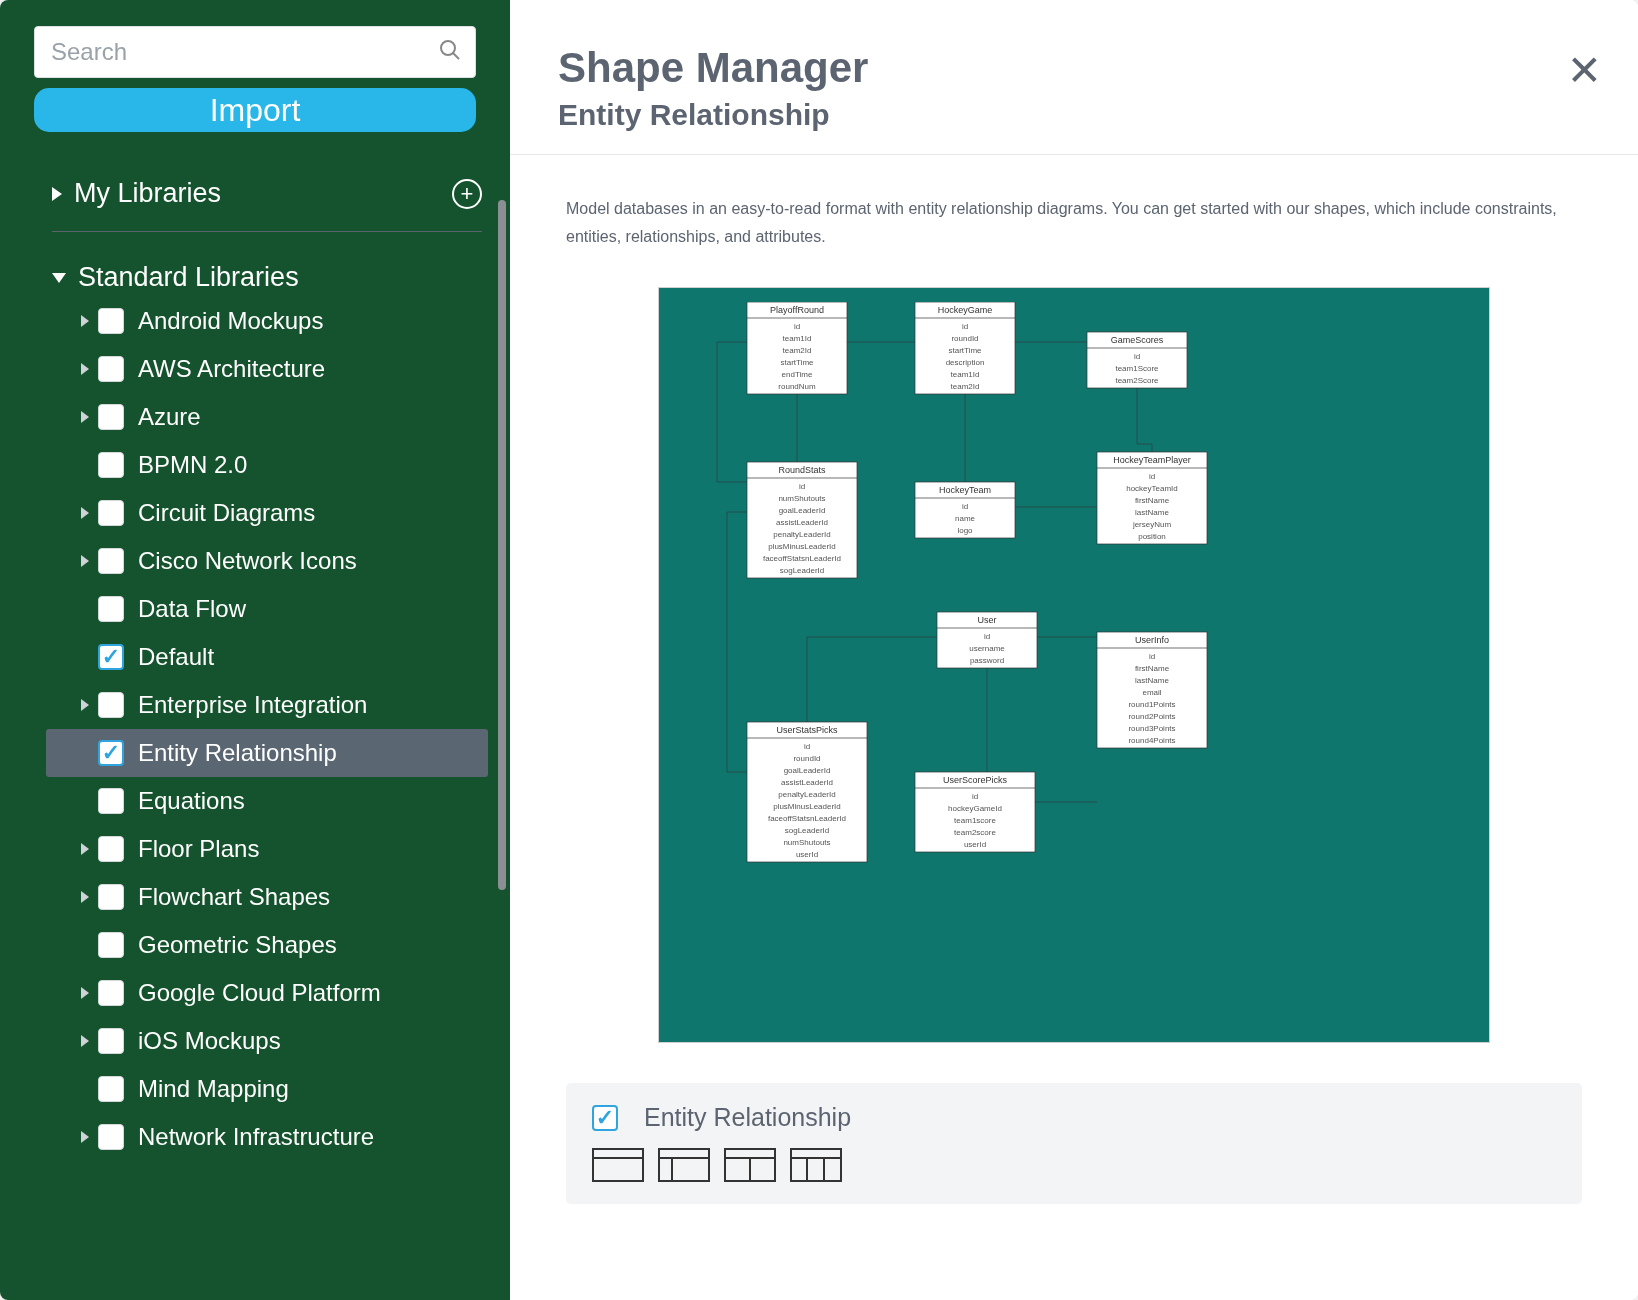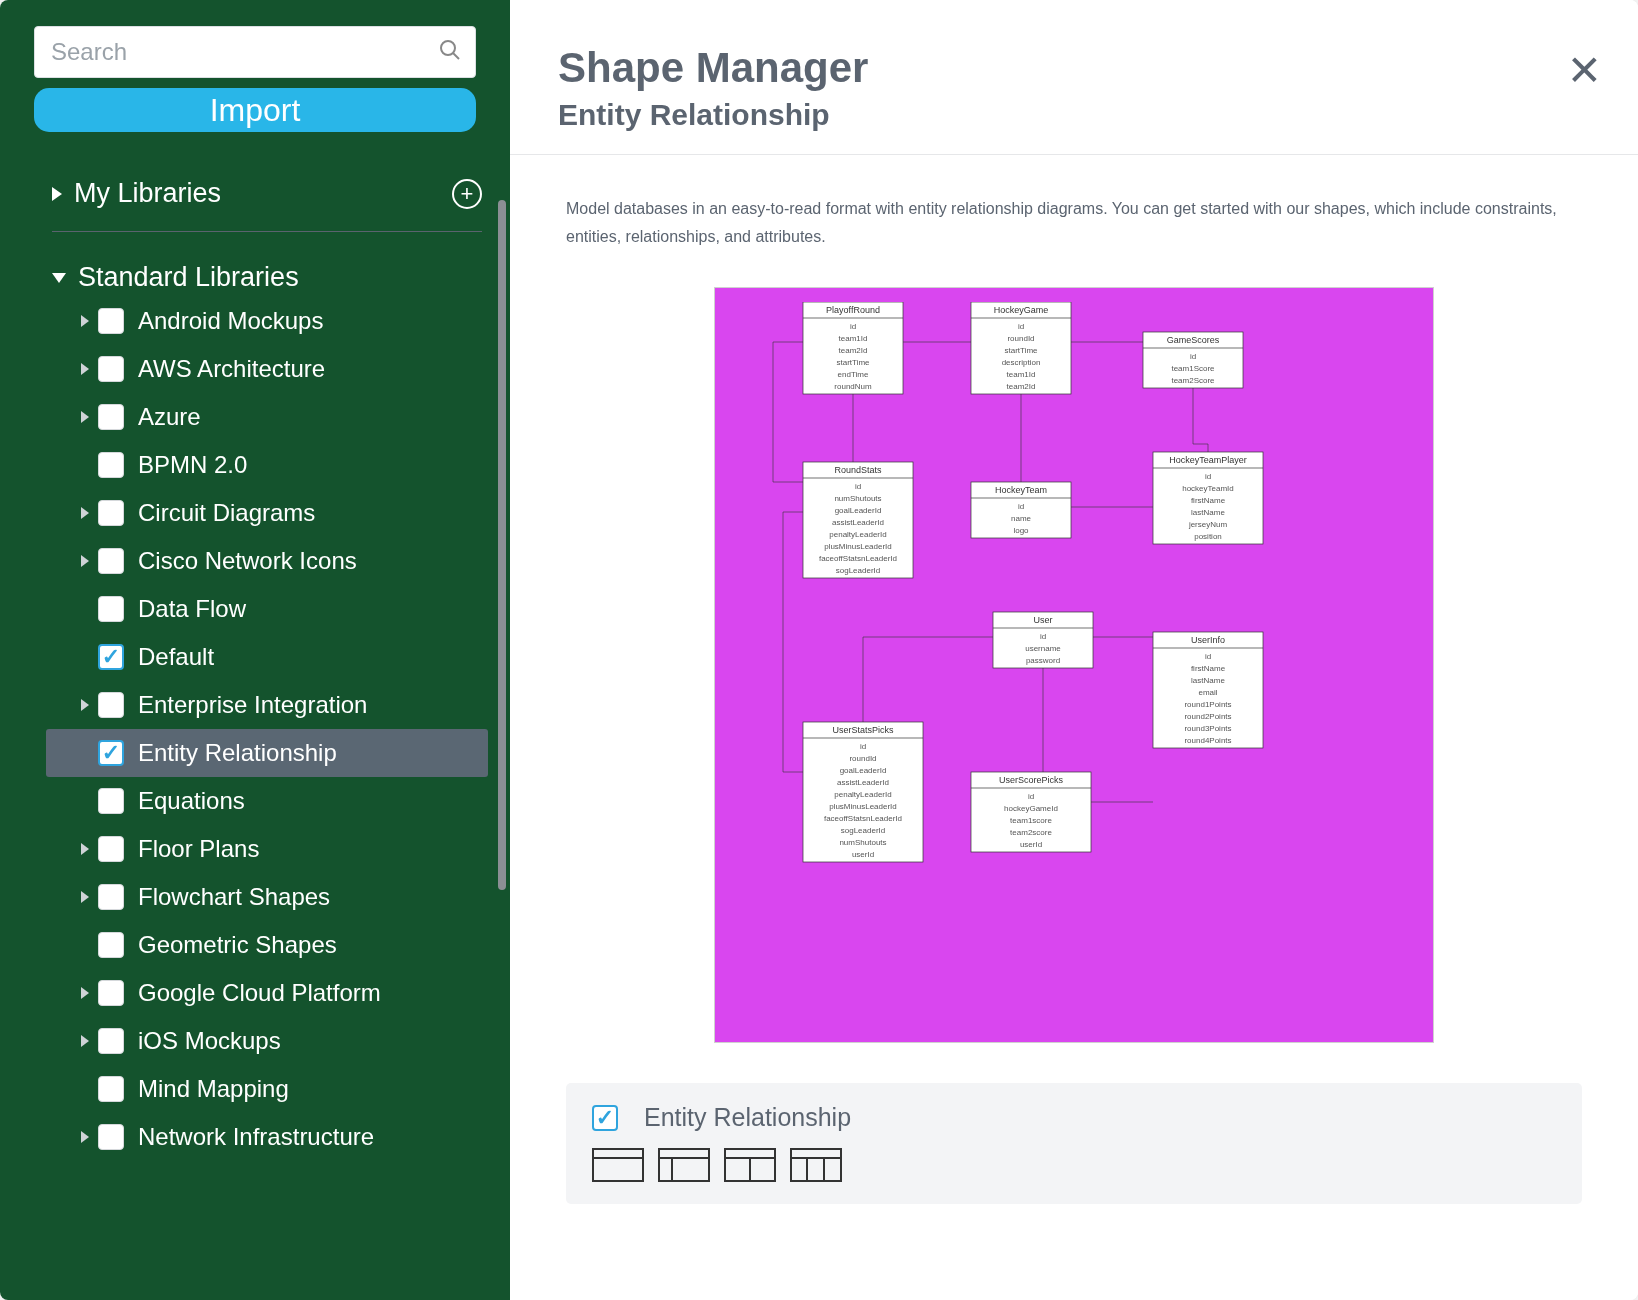--- a/index.html
+++ b/index.html
@@ -181,24 +181,24 @@
   overflow-y: auto;
   flex: 1;
 }
 .body-text {
   font-size: 16px;
   color: #5b6470;
   line-height: 1.75;
   margin-bottom: 36px;
 }
 .diagram-preview {
-  width: 720px;
+  width: 832px;
   margin: 0 auto 40px;
   border: 1px solid #d0d0d0;
-  background: #d946ef;
+  background: #0f766e;
   padding: 14px 18px 20px;
   font-size: 10px;
 }
 .er-svg { display: block; }
 .entity-box { stroke: #333; fill: #fff; stroke-width: 0.7; }
 .entity-title { font-size: 9px; fill: #333; text-anchor: middle; }
 .entity-attr { font-size: 8px; fill: #555; text-anchor: middle; }
 .rel-line { stroke: #333; stroke-width: 0.6; fill: none; }
 .shape-set {
   background: #f3f4f6;

